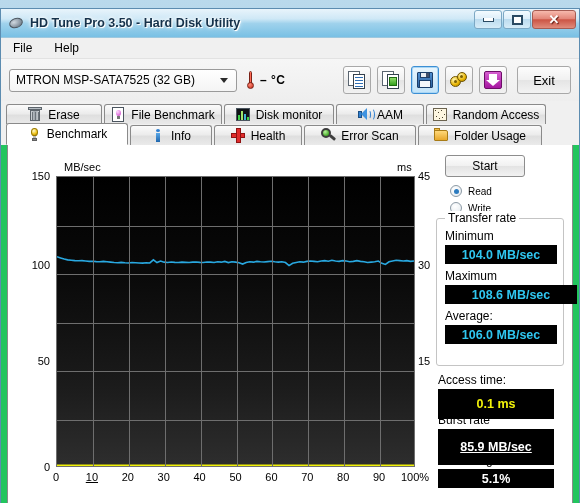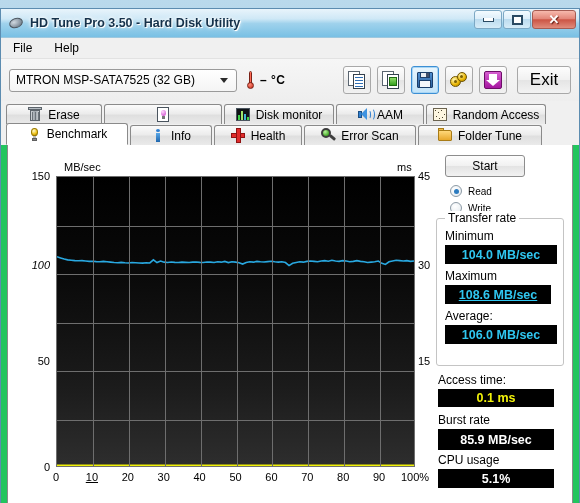--- a/index.html
+++ b/index.html
@@ -144,21 +144,21 @@
   .tool-btn.selected {
     border: 1px solid #3c8fd4;
     box-shadow: inset 0 0 0 1px #a9d6f5;
     background: linear-gradient(180deg,#eaf6fd 0%, #d4ecfb 50%, #c3e4f9 100%);
   }
   #exit-btn {
     width: 54px; height: 28px; margin-left: 4px;
     border: 1px solid #a8a8a8; border-radius: 3px;
     background: linear-gradient(180deg,#fdfdfd 0%, #f1f1f1 48%, #e5e5e5 52%, #f3f3f3 100%);
     display:flex; align-items:center; justify-content:center;
-    font-size: 17px; color:#000; cursor: default;
+    font-size: 13px; color:#000; cursor: default;
   }
 
   
   .ic-docs { position:relative; width:18px; height:18px; }
   .ic-docs .sheet-back {
     position:absolute; left:0; top:0; width:12px; height:15px;
     background:#fff; border:1px solid #5a6570;
   }
   .ic-docs .sheet-front {
     position:absolute; left:5px; top:3px; width:12px; height:15px;
@@ -507,20 +507,21 @@
             <span class="slot" style="left:10px"></span>
         </span>
         <span>Erase</span>
       </div>
       <div class="tab" style="width:118px">
         <span class="ticon ic-filebench">
           <span class="page"></span>
             <span class="bulb"></span>
             <span class="base"></span>
         </span>
+        <span>File Benchmark</span>
       </div>
       <div class="tab" style="width:110px">
         <span class="ticon ic-monitor">
           <span class="scr"></span>
           <span class="bar b1"></span>
             <span class="bar b2"></span>
             <span class="bar b3"></span>
             <span class="bar b4"></span>
         </span>
         <span>Disk monitor</span>
@@ -577,33 +578,33 @@
           <span class="lens"></span>
             <span class="handle"></span>
         </span>
         <span>Error Scan</span>
       </div>
       <div class="tab" style="width:124px">
         <span class="ticon ic-folder">
           <span class="tabtop"></span>
             <span class="back"></span>
         </span>
-        <span>Folder Tune</span>
+        <span>Folder Usage</span>
       </div>
     </div>
   </div>
 
   <div id="content">
 
     <div id="chart-wrap">
       <div class="axis-label" style="left:56px; top:16px;">MB/sec</div>
       <div class="axis-label" style="left:389px; top:16px;">ms</div>
 
       <div class="ytick" style="left:2px; top:25px;">150</div>
-      <div class="ytick" style="left:2px; top:114px;font-style:italic;">100</div>
+      <div class="ytick" style="left:2px; top:114px;">100</div>
       <div class="ytick" style="left:2px; top:210px;">50</div>
       <div class="ytick" style="left:2px; top:316px;">0</div>
 
       <div class="ytick-r" style="left:410px; top:25px;">45</div>
       <div class="ytick-r" style="left:410px; top:114px;">30</div>
       <div class="ytick-r" style="left:410px; top:210px;">15</div>
 
       <div id="plot">
         <svg id="rate-svg" viewBox="0 0 359 291" preserveAspectRatio="none">
             <path d="M0.00 80.32L3.59 81.48L7.18 82.64L10.77 83.42L14.36 83.81L17.95 84.20L21.54 84.39L25.13 84.20L28.72 84.58L32.31 84.97L35.90 84.78L39.49 85.17L43.08 85.36L46.67 84.97L50.26 85.36L53.85 85.75L57.44 86.14L61.03 86.33L64.62 85.94L68.21 86.33L71.80 86.52L75.39 86.14L78.98 86.33L82.57 86.52L86.16 86.72L89.75 86.33L93.34 86.52L96.93 83.42L100.52 86.14L104.11 84.58L107.70 85.75L111.29 86.14L114.88 85.55L118.47 85.94L122.06 86.14L125.65 85.75L129.24 85.94L132.83 86.14L136.42 85.75L140.01 85.55L143.60 85.94L147.19 86.14L150.78 85.55L154.37 85.75L157.96 86.14L161.55 85.36L165.14 85.75L168.73 84.97L172.32 86.14L175.91 85.36L179.50 85.75L183.09 86.33L186.68 87.69L190.27 86.14L193.86 85.36L197.45 85.75L201.04 84.97L204.63 85.36L208.22 85.55L211.81 85.17L215.40 84.78L218.99 85.36L222.58 85.75L226.17 85.36L229.76 86.14L233.35 89.24L236.94 86.91L240.53 86.14L244.12 85.36L247.71 85.75L251.30 84.97L254.89 84.58L258.48 84.97L262.07 85.36L265.66 84.58L269.25 84.20L272.84 84.78L276.43 83.81L280.02 84.58L283.61 84.97L287.20 84.20L290.79 84.58L294.38 85.36L297.97 84.97L301.56 84.20L305.15 84.97L308.74 85.36L312.33 86.14L315.92 85.75L319.51 85.36L323.10 84.58L326.69 86.91L330.28 88.08L333.87 85.36L337.46 84.58L341.05 83.81L344.64 84.20L348.23 84.58L351.82 84.20L355.41 84.97L359.00 84.58" fill="none" stroke="#29a8e0" stroke-width="1.6" vector-effect="non-scaling-stroke"></path>
@@ -656,30 +657,30 @@
         <span>Write</span>
       </div>
 
       <div id="group-transfer">
         <div class="legend">Transfer rate</div>
 
         <div class="field-label" style="left:8px; top:10px;">Minimum</div>
         <div class="lcd cyan" style="left:8px; top:26px; width:112px; height:19px;">104.0 MB/sec</div>
 
         <div class="field-label" style="left:8px; top:50px;text-align:right;">Maximum</div>
-        <div class="lcd cyan" style="left:8px; top:66px; width:106px; height:19px;text-decoration:underline;">108.6 MB/sec</div>
+        <div class="lcd cyan" style="left:8px; top:66px; width:132px; height:19px;">108.6 MB/sec</div>
 
         <div class="field-label" style="left:8px; top:90px;">Average:</div>
         <div class="lcd cyan" style="left:8px; top:106px; width:112px; height:19px;">106.0 MB/sec</div>
       </div>
 
       <div class="field-label" style="left:10px; top:228px;">Access time:</div>
-      <div class="lcd yellow" style="left:10px; top:244px; width:116px; height:18px;">0.1 ms</div>
+      <div class="lcd yellow" style="left:10px; top:244px; width:116px; height:30px;">0.1 ms</div>
 
       <div class="field-label" style="left:10px; top:268px;">Burst rate</div>
-      <div class="lcd white" style="left:10px; top:284px; width:116px; height:21px;">85.9 MB/sec</div>
+      <div class="lcd white" style="left:10px; top:284px; width:116px; height:36px;text-decoration:underline;">85.9 MB/sec</div>
 
       <div class="field-label" style="left:10px; top:308px;">CPU usage</div>
       <div class="lcd white" style="left:10px; top:324px; width:116px; height:19px;">5.1%</div>
     </div>
 
   </div>
 </div>
 
 </body></html>

